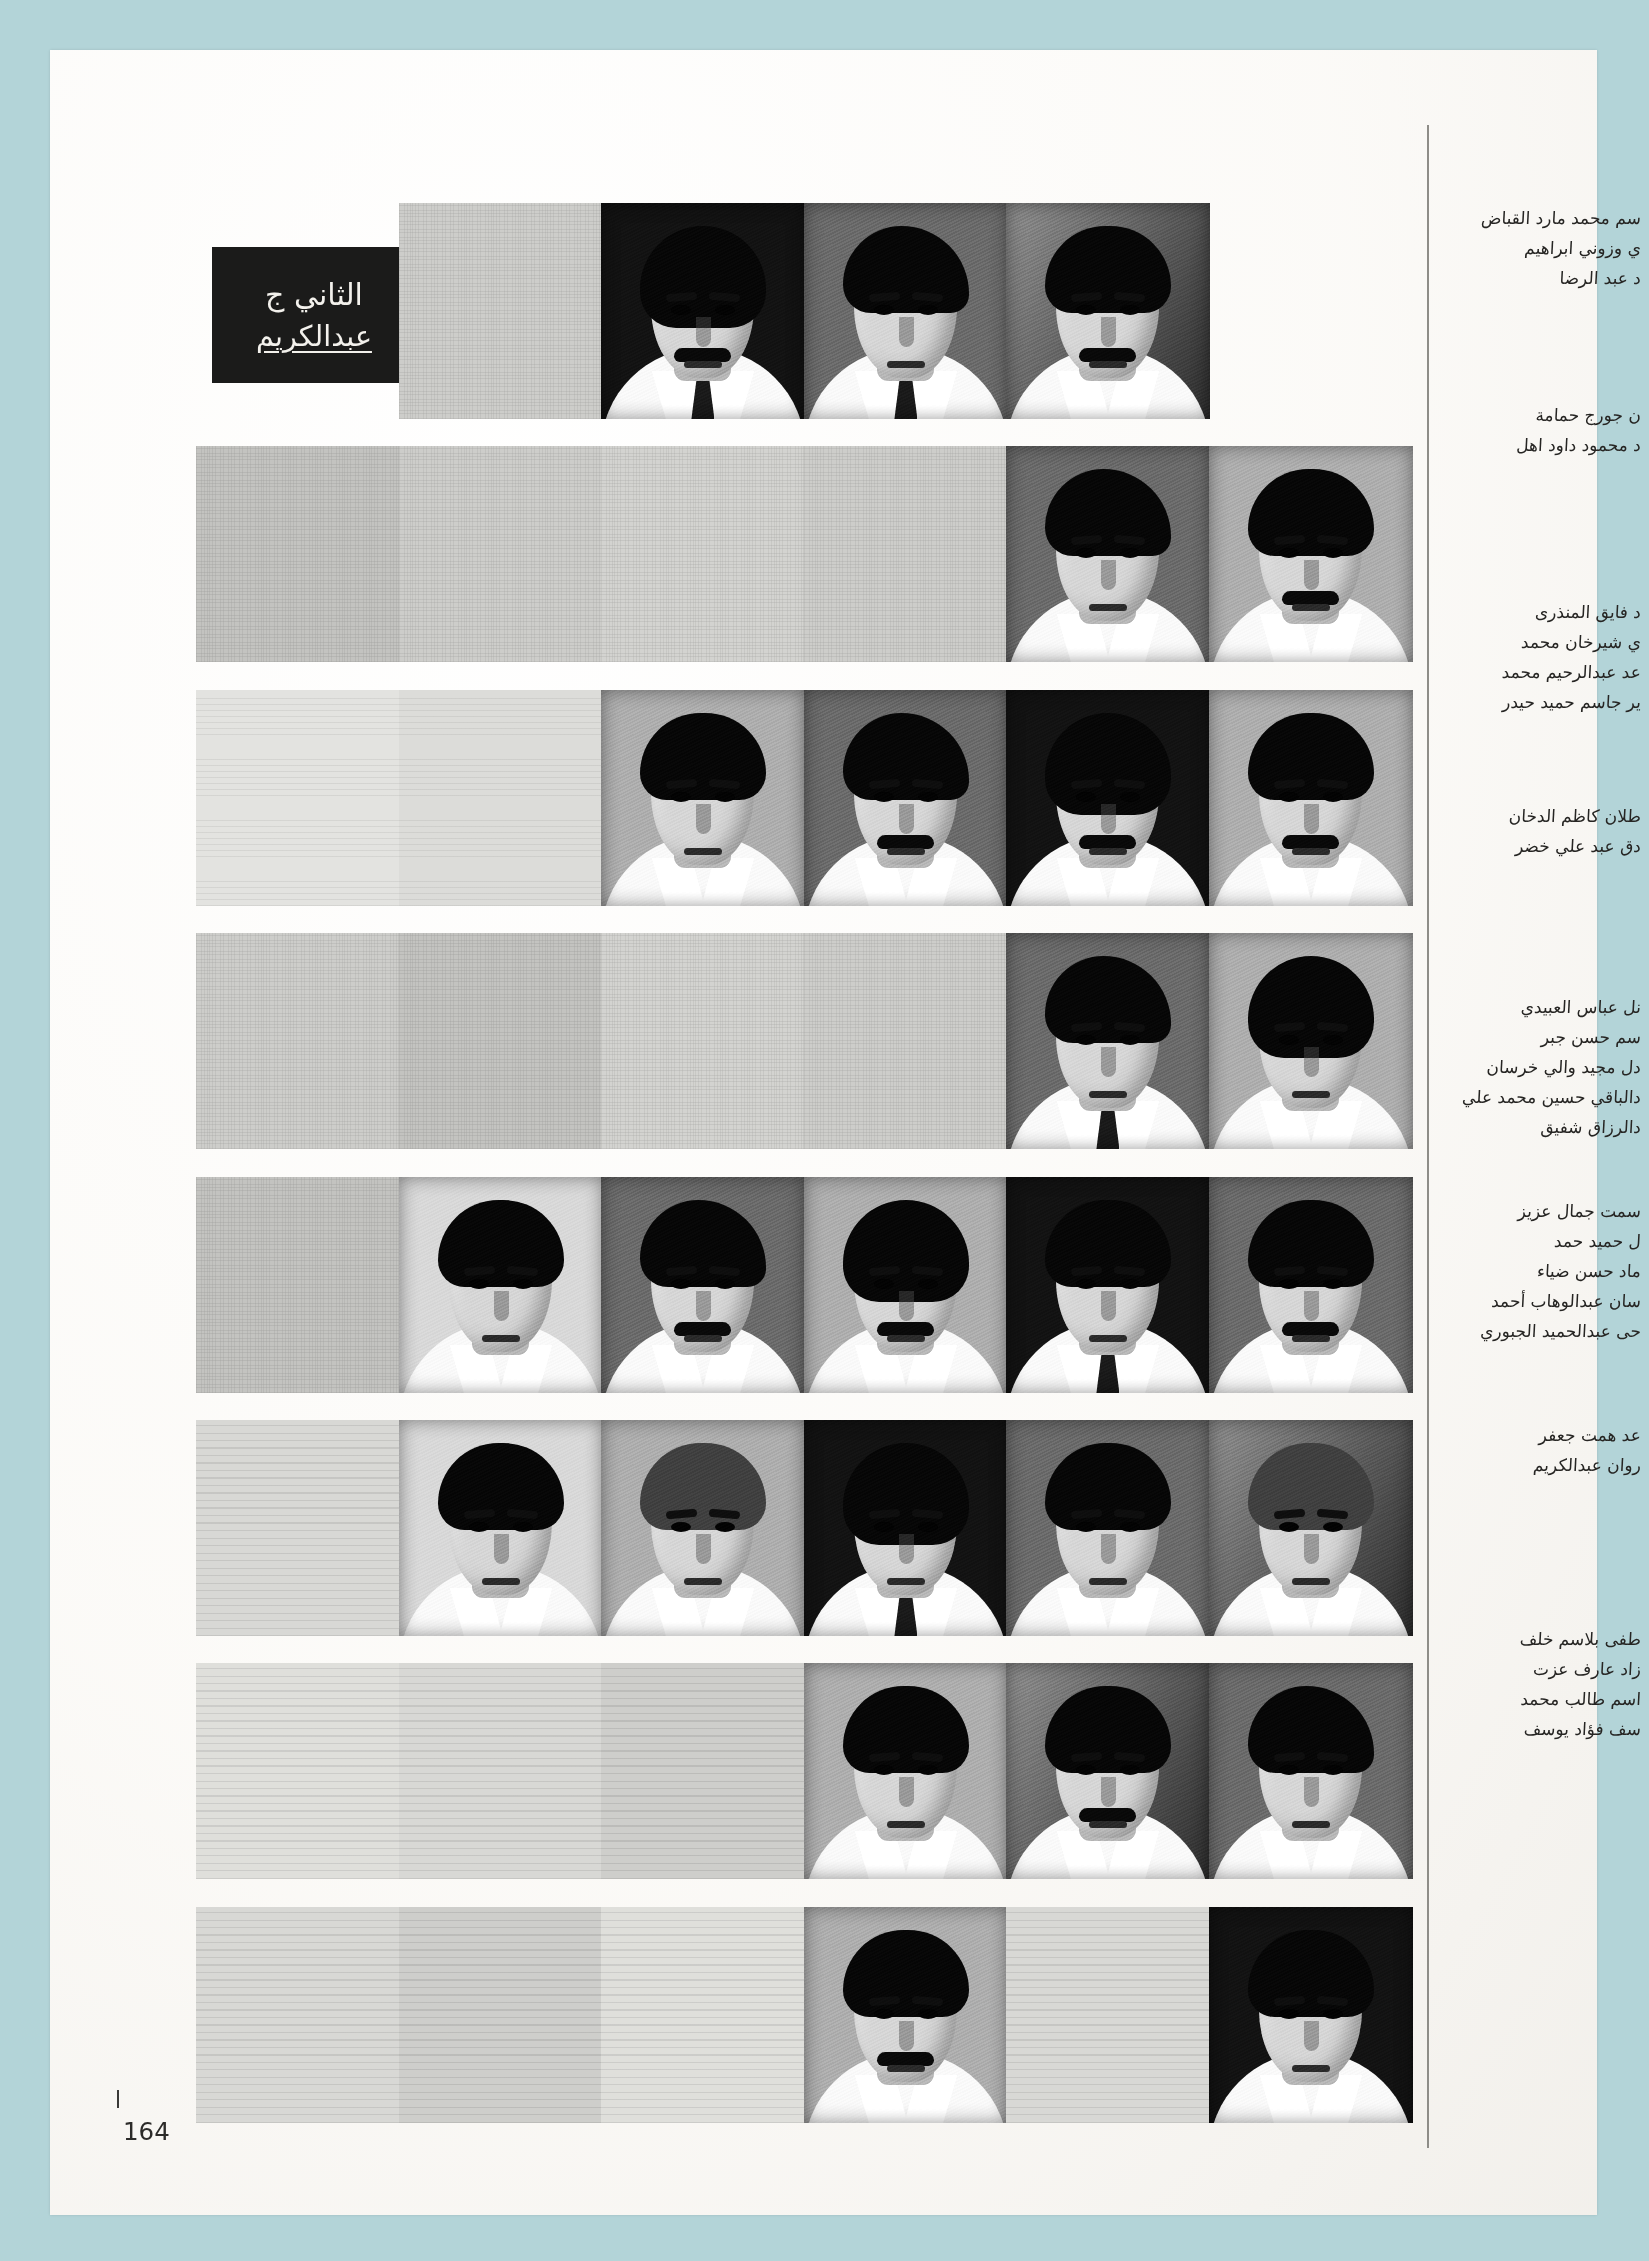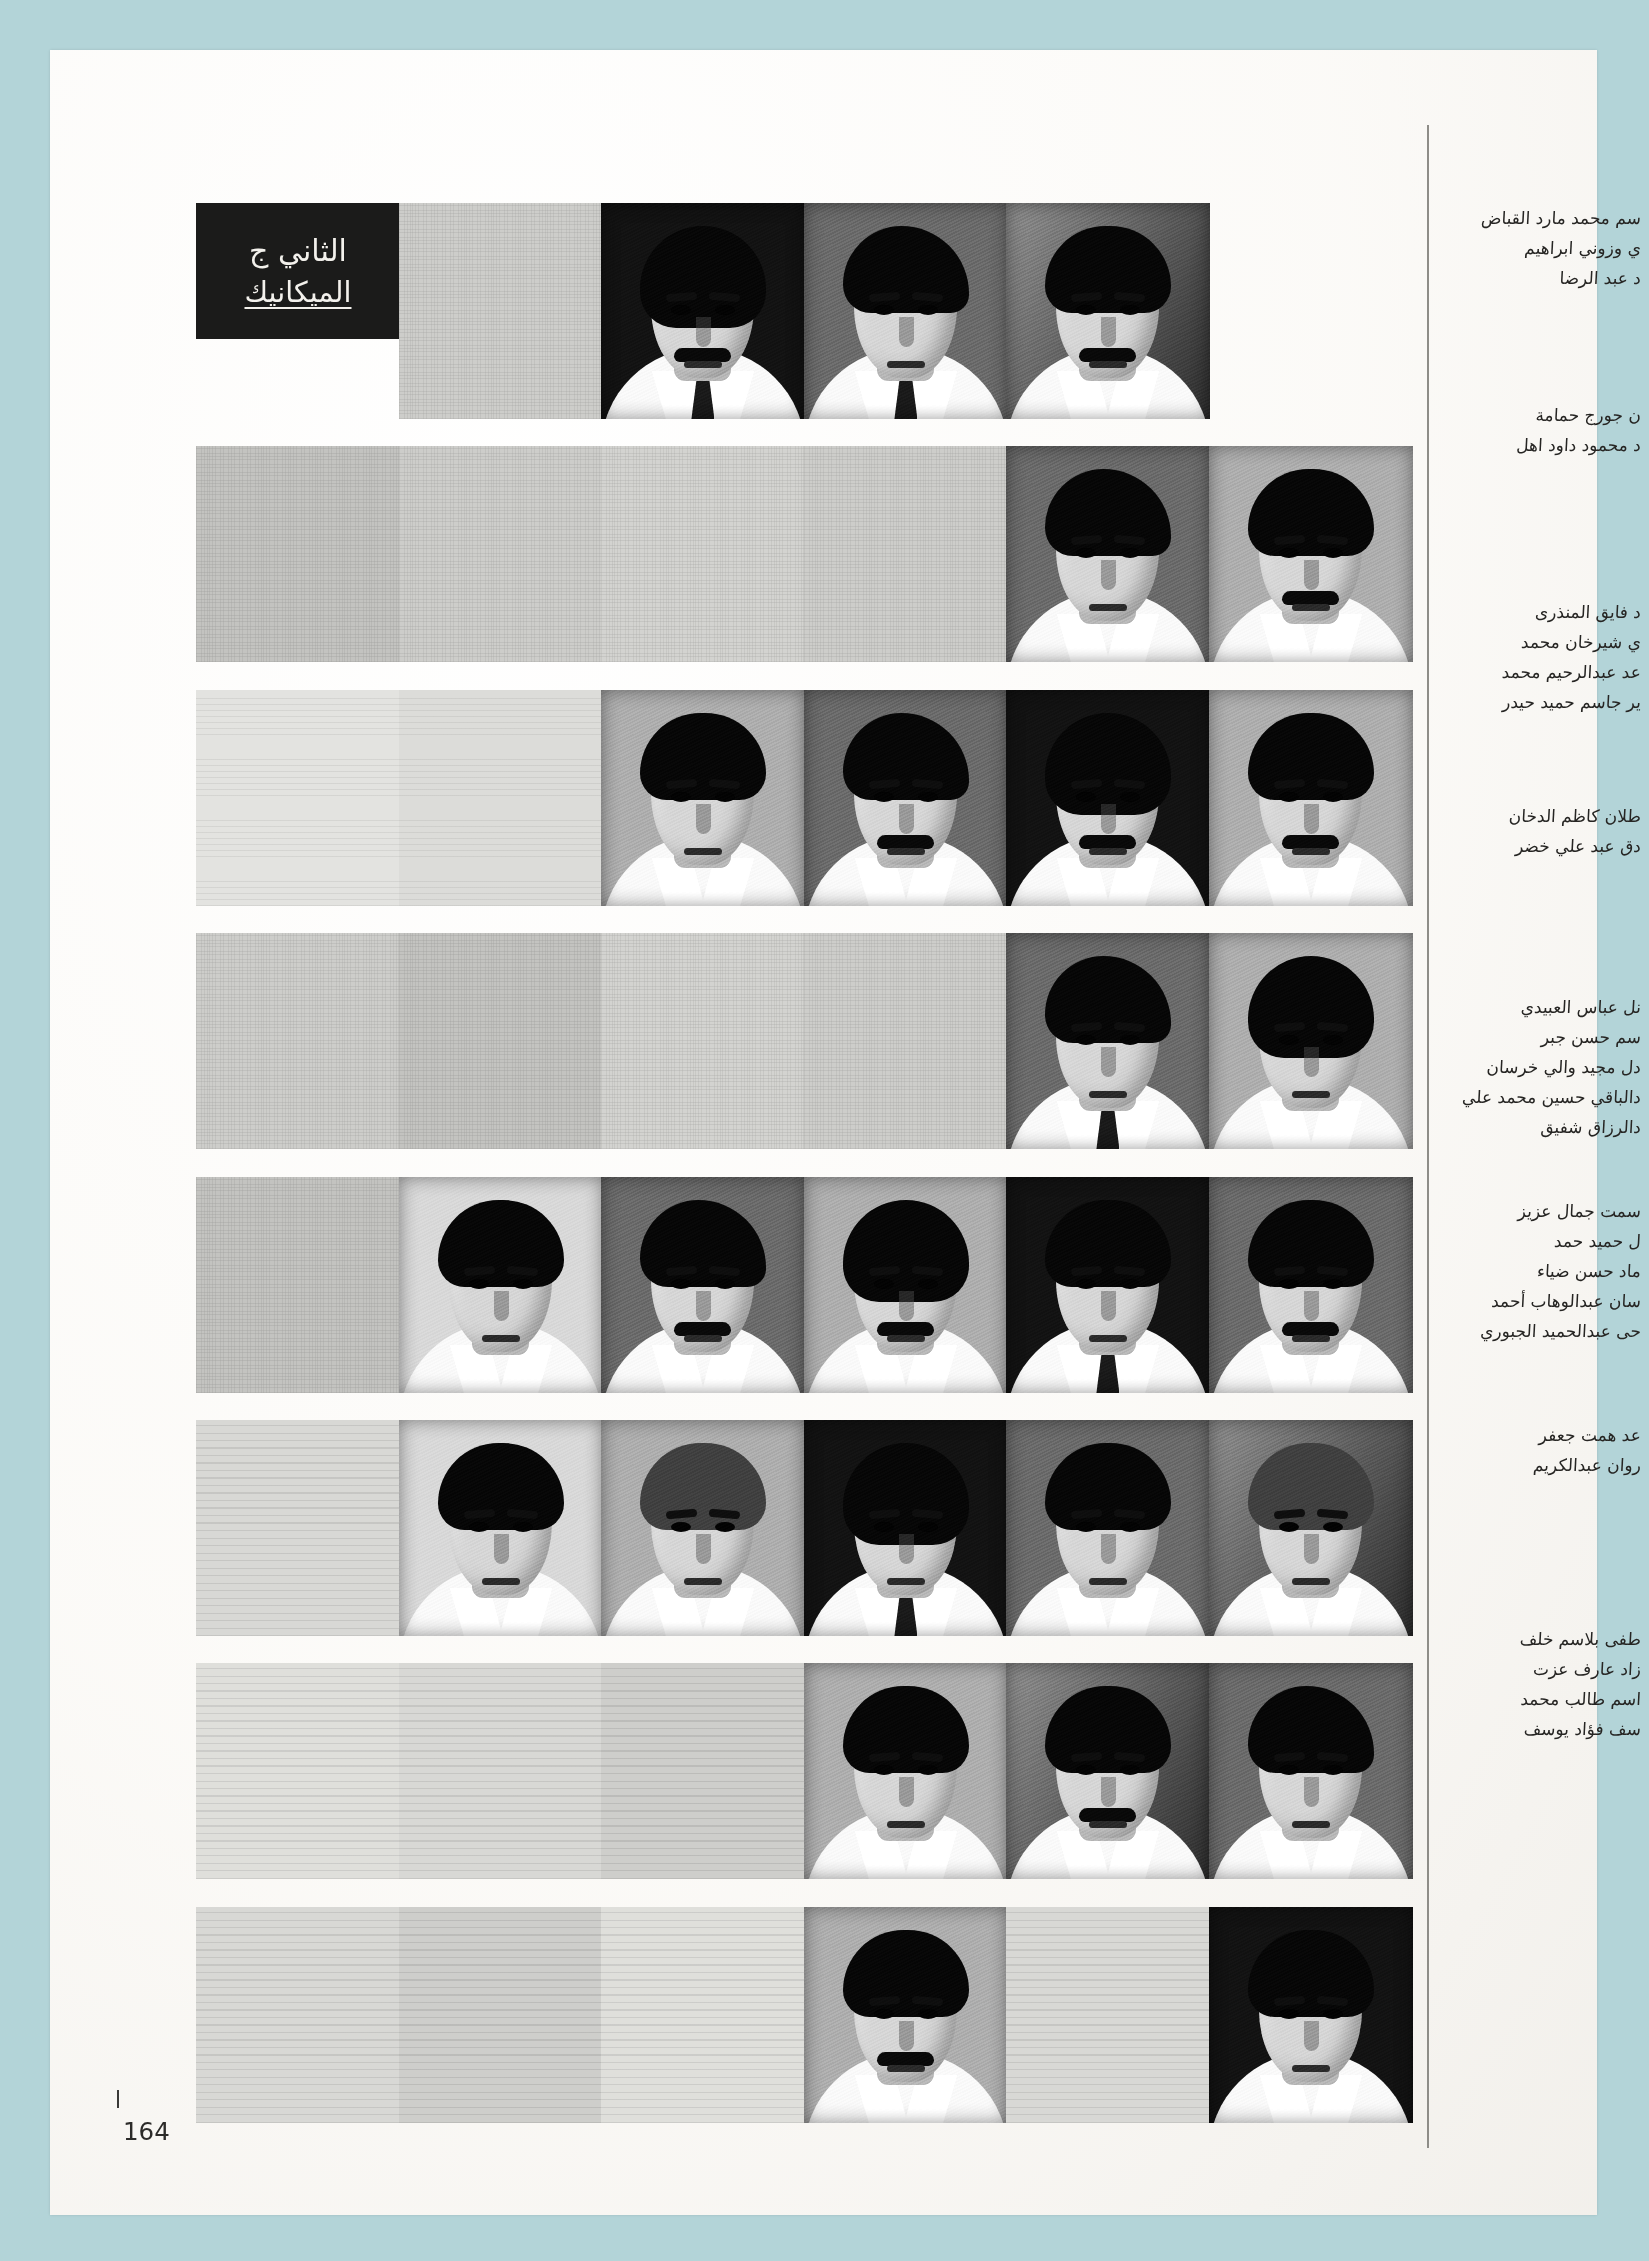--- a/index.html
+++ b/index.html
@@ -317,25 +317,25 @@
 </style>
 </head>
 <body>
 
 <div id="page-sheet">
   <div id="paper-texture"></div>
   <div id="column-rule"></div>
 
   <div id="photo-grid">
       <div class="grid-row" style="top: 0px;">
-        <div class="cell" style="left: 0px; background: transparent;">
+        <div class="cell" style="left: 16px; background: transparent; margin-top: 44px;">
           <div id="title-plaque">
             <div class="plaque-inner">
               <div class="plaque-line">الثاني ج</div>
-              <div class="plaque-line second">الميكانيك</div>
+              <div class="plaque-line second">عبدالكريم</div>
             </div>
           </div>
         </div>
         <div class="cell blank-weave tone-a" style="left: 203px;"></div>
         <div class="cell" style="left: 405px;">
           <div class="portrait">
             <div class="bg bg-dark"></div>
             <div class="shoulders"></div>
             <div class="collar-l"></div>
             <div class="collar-r"></div>

